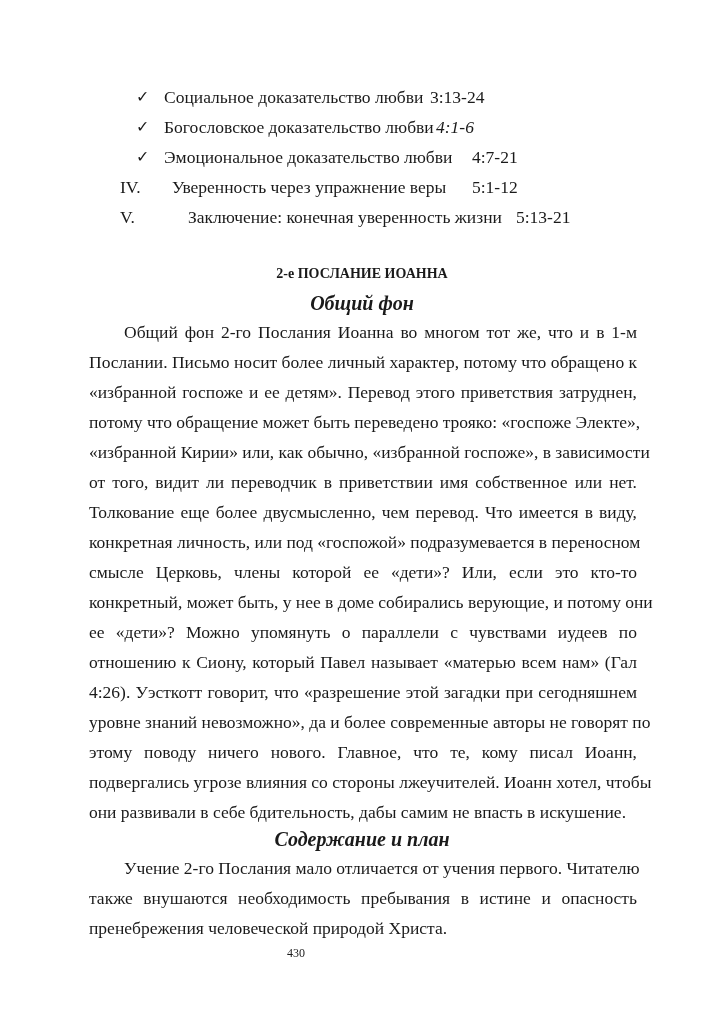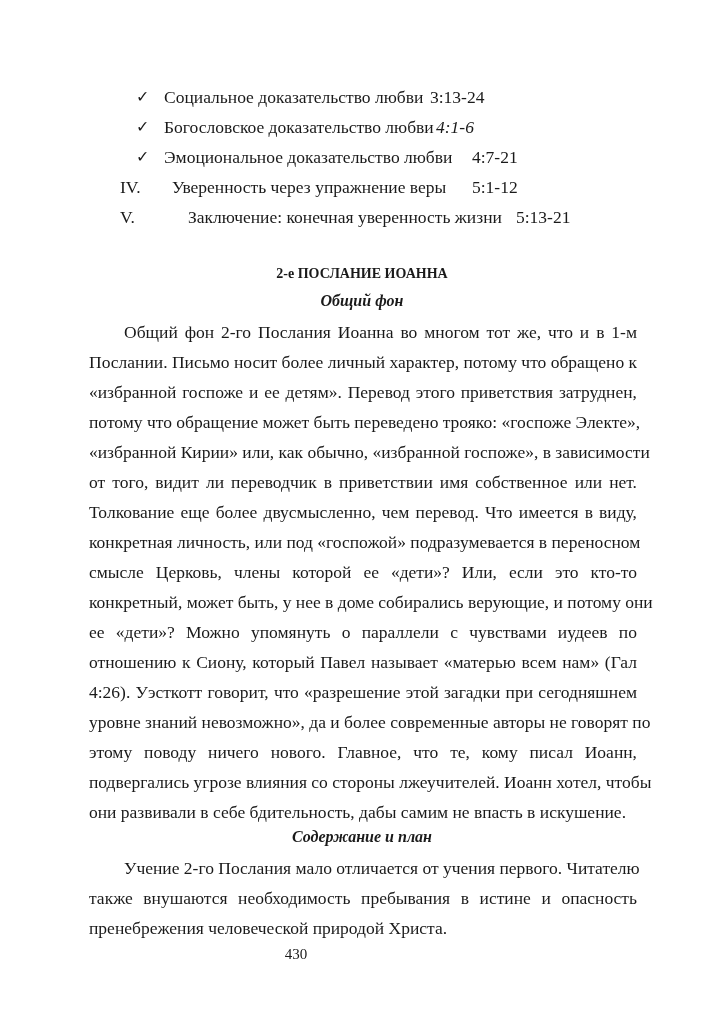--- a/index.html
+++ b/index.html
@@ -4,26 +4,26 @@
   <style>
     html, body { margin: 0; padding: 0; background: #ffffff; }
     body { width: 724px; height: 1024px; position: relative; overflow: hidden;
       font-family: "Liberation Serif", "DejaVu Serif", serif; color: #1a1a1a; }
     .line { position: absolute; font-size: 17.5px; white-space: nowrap; line-height: 22px; }
     .check { position: absolute; font-size: 16px; }
     .roman { position: absolute; }
     .ref { position: absolute; }
     .center { position: absolute; left: 0; width: 724px; text-align: center; }
     .h1 { font-weight: bold; font-size: 14px; }
-    .h2 { font-weight: bold; font-style: italic; font-size: 16px; }
+    .h2 { font-weight: bold; font-style: italic; font-size: 20px; }
     .para-line { position: absolute; left: 89px; width: 548px; font-size: 17.5px; line-height: 22px;
       text-align: justify; text-align-last: justify; white-space: nowrap; }
     .para-line.first { left: 124px; width: 513px; }
     .para-line.last { text-align-last: left; }
-    .pagenum { position: absolute; left: 0; width: 592px; text-align: center; font-size: 15px; top: 946px; }
+    .pagenum { position: absolute; left: 0; width: 592px; text-align: center; font-size: 12px; top: 946px; }
   </style>
 </head>
 <body>
 
 <div>
   <div class="line" style="top:86px;left:136px;">
     <span class="check" style="left:0;top:0;">✓</span>
     <span style="position:absolute;left:28px;">Социальное доказательство любви</span>
     <span class="ref" style="left:294px;text-align:center;">3:13-24</span>
   </div>

